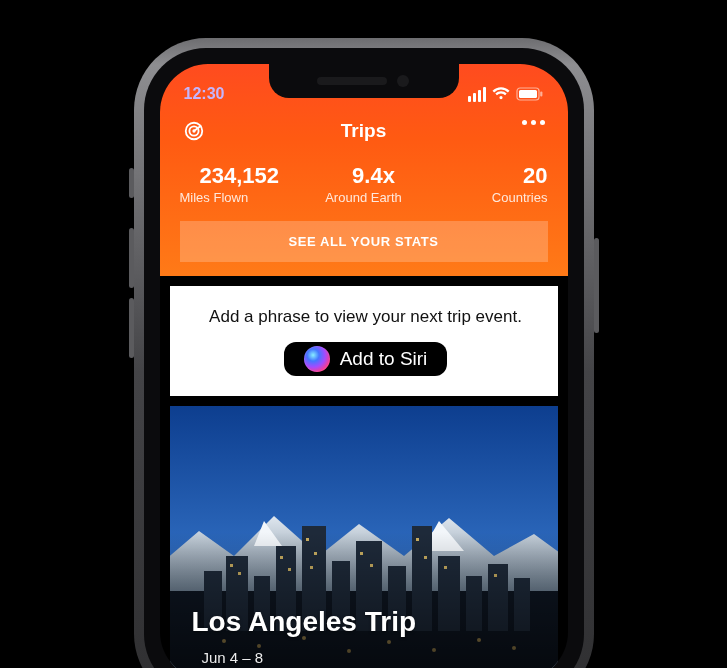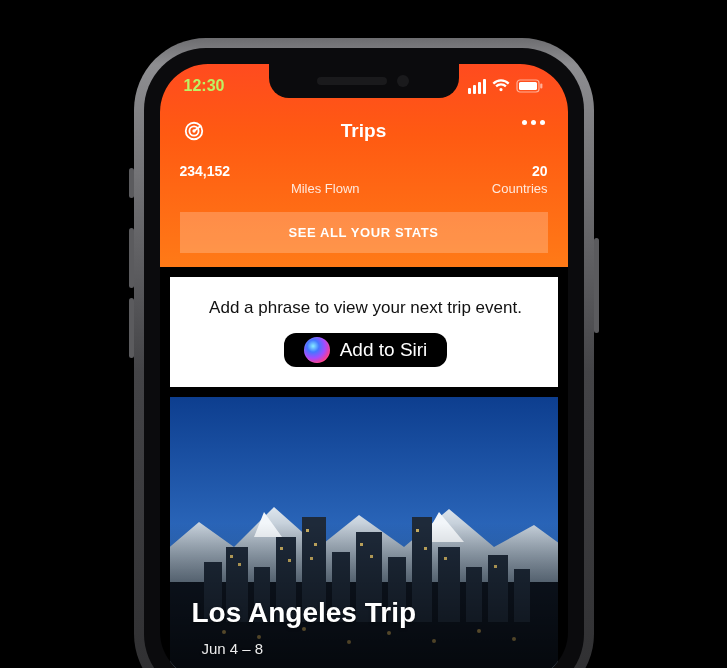--- a/index.html
+++ b/index.html
@@ -52,24 +52,24 @@
     z-index: 50;
   }
   .notch::before, .notch::after{
     content:""; position:absolute; top:13px; border-radius:10px; background:#1a1a1c;
   }
   .notch::before{ left:48px; width:70px; height:8px;}   
   .notch::after { left:128px; width:12px; height:12px; top:11px;}  
 
   
   .status-bar{
-    position:absolute; top:0; left:0; right:0; height:44px;
+    position:absolute; top:8px; left:0; right:0; height:44px;
     display:flex; align-items:center; justify-content:space-between;
     padding: 0 24px;
-    color:#bef264; font-weight:600; font-size:16px;
+    color:#c4b5fd; font-weight:600; font-size:16px;
     z-index:40;
   }
   .status-right{ display:flex; align-items:center; gap:6px;}
   .signal-icon{ display:flex; gap:2px; align-items:flex-end;}
   .signal-icon span{ width:3px; background:#fff; border-radius:1px;}
   .signal-icon span:nth-child(1){height:6px;}
   .signal-icon span:nth-child(2){height:9px;}
   .signal-icon span:nth-child(3){height:12px;}
   .signal-icon span:nth-child(4){height:15px;}
   .wifi-icon svg, .battery-icon svg{ display:block;}
@@ -87,22 +87,22 @@
   .nav-title{ font-size:19px; font-weight:600;}
   .nav-left, .nav-right{ width:28px; display:flex; justify-content:center;}
   .more-dots{ display:flex; gap:4px;}
   .more-dots span{width:5px;height:5px;border-radius:50%;background:#fff;}
 
   .stats-row{
     display:flex; justify-content:space-between; gap:8px;
     margin-bottom:16px;
   }
   .stat{ flex:1;}
-  .stat-val{ font-size:14px; font-weight:700; line-height:1.1;}
-  .stat-lbl{ font-size:13px; opacity:.85; font-weight:500; margin-top:2px;text-align:right;}
+  .stat-val{ font-size:22px; font-weight:700; line-height:1.1;margin-left:20px;}
+  .stat-lbl{ font-size:13px; opacity:.85; font-weight:500; margin-top:2px;}
   .stat.center{text-align:center;}
   .stat.right{text-align:right;}
 
   .see-all-btn{
     background: rgba(255,255,255,.22);
     color:#fff; font-weight:700; font-size:13px; letter-spacing:.6px;
     text-align:center; padding:13px 16px;
   }
   .siri-card{
     background:#fff; margin:10px 10px 0 10px;
@@ -200,20 +200,24 @@
           <span></span>
             <span></span>
             <span></span>
         </span>
       </div>
 
       <div class="stats-row">
         <div class="stat">
           <div class="stat-val">234,152</div>
           <div class="stat-lbl">Miles Flown</div>
+        </div>
+        <div class="stat center">
+          <div class="stat-val">9.4x</div>
+          <div class="stat-lbl">Around Earth</div>
         </div>
         <div class="stat right">
           <div class="stat-val">20</div>
           <div class="stat-lbl">Countries</div>
         </div>
       </div>
 
       <div class="see-all-btn">SEE ALL YOUR STATS</div>
     </div>
 

